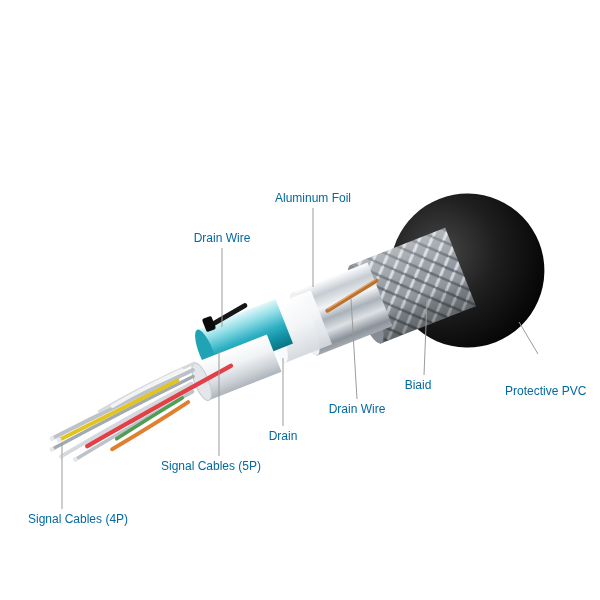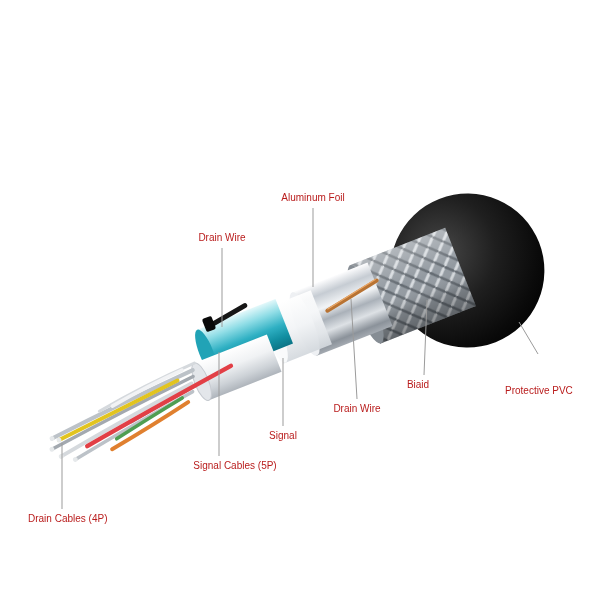--- a/index.html
+++ b/index.html
@@ -7,22 +7,22 @@
     position: relative;
     width: 600px;
     height: 600px;
     background: #ffffff;
     overflow: hidden;
     font-family: "Liberation Sans", sans-serif;
   }
   .stage svg { position: absolute; left: 0; top: 0; }
   .label {
     position: absolute;
-    font-size: 10px;
-    color: #b91c1c;
+    font-size: 12px;
+    color: #0369a1;
     white-space: nowrap;
     line-height: 14px;
   }
   .label.centered { transform: translateX(-50%); }
 </style>
 </head>
 <body>
 
 <div class="stage">
 
@@ -151,19 +151,19 @@
   <div class="label centered" style="left:313px; top:191px;">Aluminum Foil</div>
 
   <div class="label centered" style="left:222px; top:231px;">Drain Wire</div>
 
   <div class="label" style="left:505px; top:356px;margin-top:28px;">Protective PVC</div>
 
   <div class="label centered" style="left:418px; top:378px;">Biaid</div>
 
   <div class="label centered" style="left:357px; top:402px;">Drain Wire</div>
 
-  <div class="label centered" style="left:283px; top:429px;">Signal</div>
+  <div class="label centered" style="left:283px; top:429px;">Drain</div>
 
-  <div class="label centered" style="left:235px; top:459px;text-align:center;">Signal Cables (5P)</div>
+  <div class="label centered" style="left:211px; top:459px;text-align:center;">Signal Cables (5P)</div>
 
-  <div class="label" style="left:28px; top:512px;">Drain Cables (4P)</div>
+  <div class="label" style="left:28px; top:512px;">Signal Cables (4P)</div>
 
 </div>
 
 </body></html>

